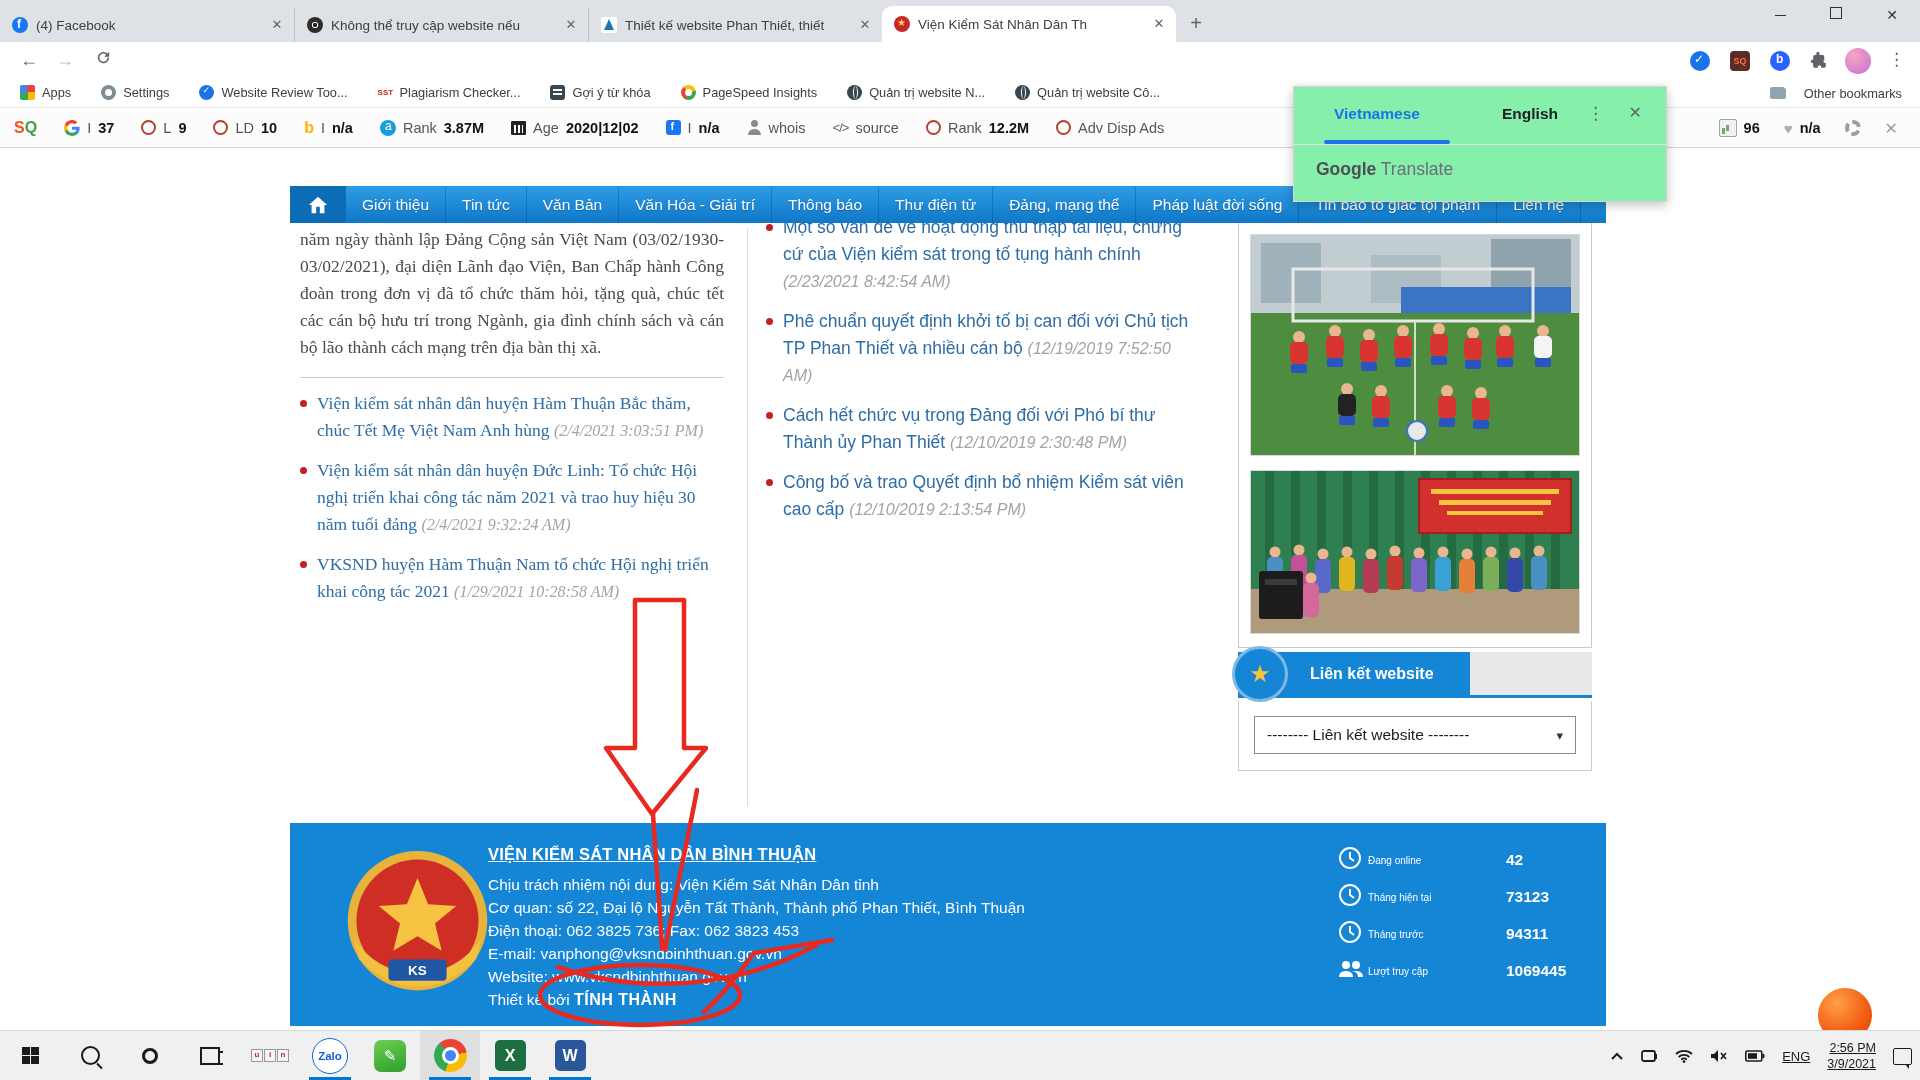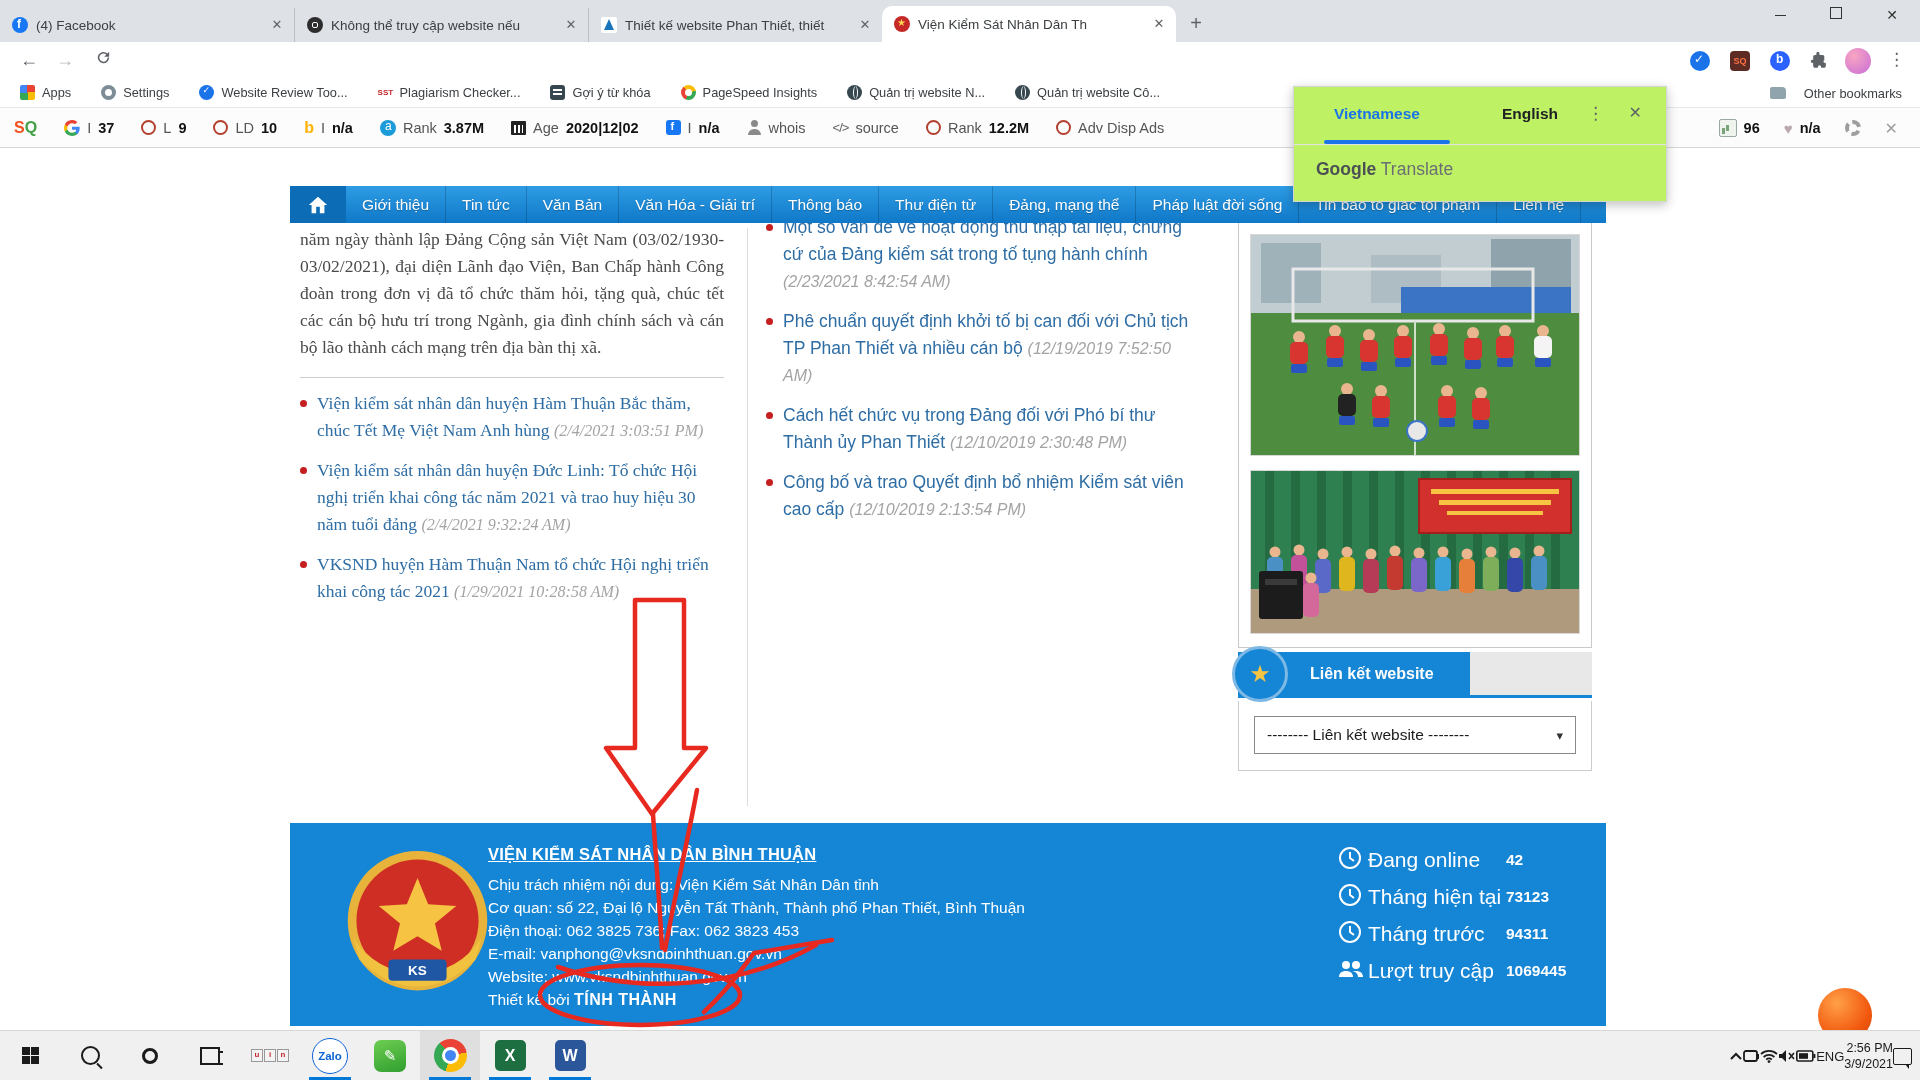--- a/index.html
+++ b/index.html
@@ -85,21 +85,21 @@
   .personic::before{content:"";position:absolute;left:4px;top:0;width:7px;height:7px;border-radius:50%;background:#8a8a8a;}
   .personic::after{content:"";position:absolute;left:1px;bottom:0;width:13px;height:6px;border-radius:6px 6px 0 0;background:#8a8a8a;}
   .codeic{color:#666;font-size:13px;letter-spacing:-1px;}
   #seoright{position:absolute;right:22px;top:0;height:40px;display:flex;align-items:center;gap:24px;}
   .chartic{width:16px;height:16px;border:1.5px solid #9aa8a0;border-radius:2px;position:relative;background:#eef3ee;}
   .chartic::after{content:"";position:absolute;left:2px;bottom:2px;width:3px;height:6px;background:#7ba37b;box-shadow:4px -3px 0 #7ba37b;}
   .heartic{color:#b9a7b0;font-size:15px;}
   .gearic{width:16px;height:16px;border:4px dashed #9e9e9e;border-radius:50%;box-sizing:border-box;}
   .xic{color:#9e9e9e;font-size:16px;}
   
-  #trpopup{position:absolute;left:1293px;top:86px;width:372px;height:114px;background:#bef264;border:1px solid #d4d4d4;box-shadow:0 3px 10px rgba(0,0,0,.25);z-index:50;}
+  #trpopup{position:absolute;left:1293px;top:86px;width:372px;height:114px;background:#86efac;border:1px solid #d4d4d4;box-shadow:0 3px 10px rgba(0,0,0,.25);z-index:50;}
   #trpopup .tabrow{position:absolute;top:0;left:0;right:0;height:57px;border-bottom:1px solid #e3e3e3;}
   .trtab{position:absolute;top:18px;font-size:15.5px;font-weight:bold;}
   #trvi{left:40px;color:#1a73e8;}
   #tren{left:208px;color:#202124;}
   #trunder{position:absolute;left:30px;top:53px;width:126px;height:4px;background:#1a73e8;border-radius:2px;}
   #trkebab{position:absolute;right:62px;top:16px;color:#5f6368;font-size:17px;}
   #trclose{position:absolute;right:24px;top:16px;color:#5f6368;font-size:16px;}
   #trbrand{position:absolute;left:22px;top:72px;font-size:17.5px;color:#6b6f73;}
   #trbrand b{color:#4c5055;font-weight:bold;}
   
@@ -128,21 +128,21 @@
   #linksel .car{color:#333;font-size:13px;}
   
   #footer{position:absolute;left:290px;top:823px;width:1316px;height:203px;background:#1585d6;color:#fff;}
   #flogo{position:absolute;left:50px;top:22px;}
   #forg{position:absolute;left:198px;top:22px;font-size:16.5px;font-weight:bold;letter-spacing:.2px;text-decoration:underline;}
   .fline{position:absolute;left:198px;font-size:15.5px;}
   #fl0{top:53px;} #fl1{top:76px;} #fl2{top:99px;} #fl3{top:122px;} #fl4{top:145px;} #fl5{top:168px;}
   #fl5 b{font-size:16px;letter-spacing:.5px;}
   .statrow{position:absolute;left:1048px;height:30px;display:flex;align-items:center;}
   .statrow .sic{width:30px;}
-  .statrow .slabel{width:138px;font-size:21px;}
+  .statrow .slabel{width:138px;font-size:10px;}
   .statrow .sval{font-size:15.5px;font-weight:bold;}
   
   #anno{position:absolute;left:0;top:0;width:1920px;height:1080px;pointer-events:none;z-index:45;}
   #orangeball{position:absolute;left:1818px;top:988px;width:54px;height:54px;border-radius:50%;background:radial-gradient(circle at 35% 28%,#ffa047,#f2590f 62%,#cf4208);z-index:35;}
   
   #taskbar{position:absolute;left:0;top:1030px;width:1920px;height:50px;background:#f0f0f1;border-top:1px solid #d8d8d8;box-sizing:border-box;display:flex;align-items:stretch;z-index:60;}
   .tslot{width:60px;display:flex;align-items:center;justify-content:center;position:relative;}
   .tslot.activewin{background:#dfdfe0;}
   .tslot .uline{position:absolute;bottom:0;left:9px;right:9px;height:3px;background:#0078d7;}
   .winlogo{width:17px;height:17px;display:grid;grid-template-columns:8px 8px;grid-template-rows:8px 8px;gap:1px;}
@@ -154,21 +154,21 @@
   .tview::after{content:"";position:absolute;right:-5px;top:2px;width:3px;height:10px;border-top:2px solid #1b1b1b;border-bottom:2px solid #1b1b1b;}
   .unikey{display:flex;gap:1px;}
   .ukey{width:10px;height:11px;background:#f4f4f4;border:1px solid #999;font-size:8px;color:#c62828;font-weight:bold;text-align:center;line-height:10px;}
   .zalo{width:34px;height:34px;border-radius:50%;background:#fff;border:1.5px solid #0c63d6;color:#0c63d6;font-weight:bold;font-size:11.5px;display:flex;align-items:center;justify-content:center;}
   .notes{width:32px;height:32px;border-radius:7px;background:linear-gradient(160deg,#6fce52,#2f9e2f);color:#fff;font-size:15px;display:flex;align-items:center;justify-content:center;}
   .chrome{width:33px;height:33px;border-radius:50%;background:conic-gradient(from -40deg,#ea4335 0 33%,#fbbc05 0 66%,#34a853 0);position:relative;}
   .chrome::before{content:"";position:absolute;inset:8px;background:#fff;border-radius:50%;}
   .chrome::after{content:"";position:absolute;inset:11px;background:#4285f4;border-radius:50%;}
   .office{width:31px;height:31px;border-radius:5px;color:#fff;font-weight:bold;font-size:16px;display:flex;align-items:center;justify-content:center;}
   .excel{background:#1d6f42;} .word{background:#2b579a;}
-  #tray{position:absolute;right:8px;top:0;height:50px;display:flex;align-items:center;color:#1b1b1b;}
+  #tray{position:absolute;right:8px;top:0;height:50px;display:flex;align-items:center;gap:17px;color:#1b1b1b;text-decoration:underline;}
   .trayic{display:flex;align-items:center;}
   #tlang{font-size:13px;}
   #tclock{font-size:12.5px;text-align:right;line-height:16px;}
   #tnotif{width:17px;height:15px;border:1.5px solid #1b1b1b;border-radius:2px;position:relative;}
   #tnotif::after{content:"";position:absolute;right:2px;bottom:-5px;border-left:4px solid transparent;border-right:0 solid transparent;border-top:5px solid #1b1b1b;}
 </style>
 </head>
 <body>
 
 <div id="tabbar">
@@ -365,21 +365,21 @@
 
 <div id="leftcol">
   <div class="intro">năm ngày thành lập Đảng Cộng sản Việt Nam (03/02/1930-03/02/2021), đại diện Lãnh đạo Viện, Ban Chấp hành Công đoàn trong đơn vị đã tổ chức thăm hỏi, tặng quà, chúc tết các cán bộ hưu trí trong Ngành, gia đình chính sách và cán bộ lão thành cách mạng trên địa bàn thị xã.</div>
   <div class="newssep"></div>
   <div class="nitem"><span>Viện kiểm sát nhân dân huyện Hàm Thuận Bắc thăm, chúc Tết Mẹ Việt Nam Anh hùng</span> <span class="ndate">(2/4/2021 3:03:51 PM)</span></div>
   <div class="nitem"><span>Viện kiểm sát nhân dân huyện Đức Linh: Tổ chức Hội nghị triển khai công tác năm 2021 và trao huy hiệu 30 năm tuổi đảng</span> <span class="ndate">(2/4/2021 9:32:24 AM)</span></div>
   <div class="nitem"><span>VKSND huyện Hàm Thuận Nam tổ chức Hội nghị triển khai công tác 2021</span> <span class="ndate">(1/29/2021 10:28:58 AM)</span></div>
 </div>
 
 <div id="rightcol">
-  <div class="nitem"><span>Một số vấn đề về hoạt động thu thập tài liệu, chứng cứ của Đảng kiểm sát trong tố tụng hành chính</span> <span class="ndate">(2/23/2021 8:42:54 AM)</span></div>
+  <div class="nitem"><span>Một số vấn đề về hoạt động thu thập tài liệu, chứng cứ của Viện kiểm sát trong tố tụng hành chính</span> <span class="ndate">(2/23/2021 8:42:54 AM)</span></div>
   <div class="nitem"><span>Phê chuẩn quyết định khởi tố bị can đối với Chủ tịch TP Phan Thiết và nhiều cán bộ</span> <span class="ndate">(12/19/2019 7:52:50 AM)</span></div>
   <div class="nitem"><span>Cách hết chức vụ trong Đảng đối với Phó bí thư Thành ủy Phan Thiết</span> <span class="ndate">(12/10/2019 2:30:48 PM)</span></div>
   <div class="nitem"><span>Công bố và trao Quyết định bổ nhiệm Kiểm sát viên cao cấp</span> <span class="ndate">(12/10/2019 2:13:54 PM)</span></div>
 </div>
 
 <div id="photobox">
   <div class="photo" id="photo1">
     <svg width="328" height="220" viewBox="0 0 328 220">
       <defs>
         <g id="pl">

